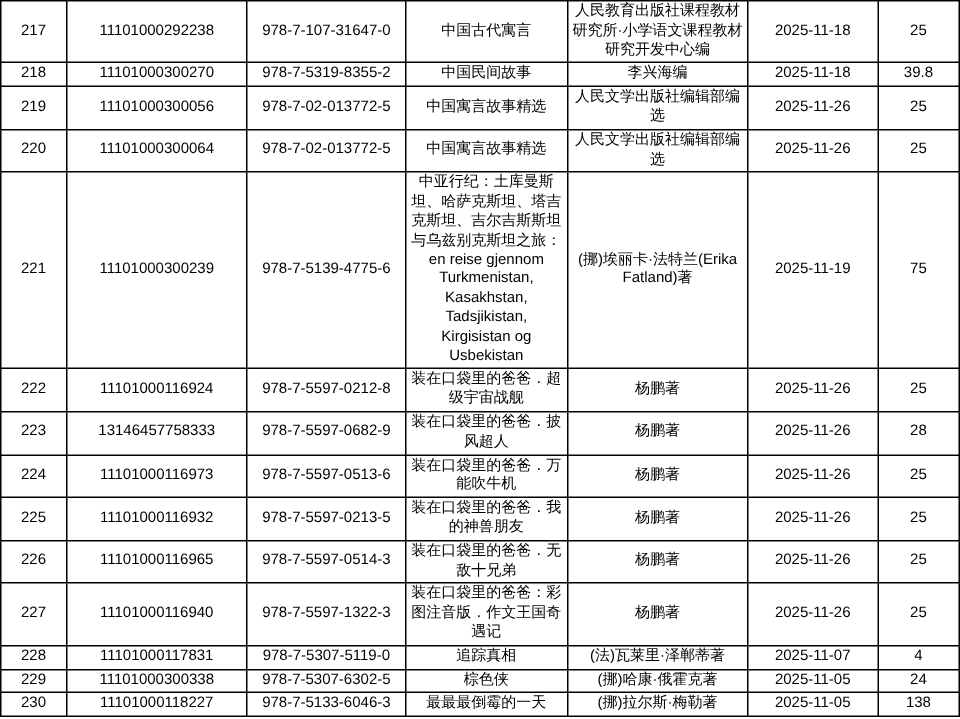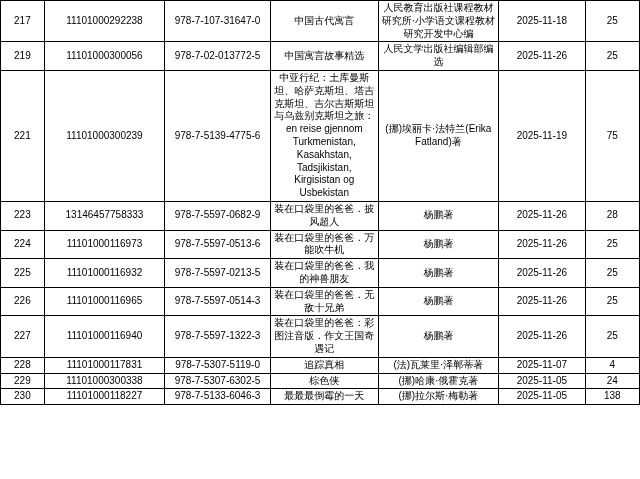--- a/index.html
+++ b/index.html
@@ -47,42 +47,69 @@
     <tr>
       <td class="c-id">217</td>
       <td class="c-code">11101000292238</td>
       <td class="c-isbn">978-7-107-31647-0</td>
       <td class="c-title title-cell">中国古代寓言</td>
       <td class="c-author">人民教育出版社课程教材研究所·小学语文课程教材研究开发中心编</td>
       <td class="c-date">2025-11-18</td>
       <td class="c-price">25</td>
     </tr>
 
+    <tr>
+      <td class="c-id">218</td>
+      <td class="c-code">11101000300270</td>
+      <td class="c-isbn">978-7-5319-8355-2</td>
+      <td class="c-title title-cell">中国民间故事</td>
+      <td class="c-author">李兴海编</td>
+      <td class="c-date">2025-11-18</td>
+      <td class="c-price">39.8</td>
+    </tr>
 
     <tr>
       <td class="c-id">219</td>
       <td class="c-code">11101000300056</td>
       <td class="c-isbn">978-7-02-013772-5</td>
       <td class="c-title title-cell">中国寓言故事精选</td>
       <td class="c-author">人民文学出版社编辑部编选</td>
       <td class="c-date">2025-11-26</td>
       <td class="c-price">25</td>
     </tr>
 
+    <tr>
+      <td class="c-id">220</td>
+      <td class="c-code">11101000300064</td>
+      <td class="c-isbn">978-7-02-013772-5</td>
+      <td class="c-title title-cell">中国寓言故事精选</td>
+      <td class="c-author">人民文学出版社编辑部编选</td>
+      <td class="c-date">2025-11-26</td>
+      <td class="c-price">25</td>
+    </tr>
 
     <tr>
       <td class="c-id">221</td>
       <td class="c-code">11101000300239</td>
       <td class="c-isbn">978-7-5139-4775-6</td>
       <td class="c-title title-cell tall-title">中亚行纪：土库曼斯坦、哈萨克斯坦、塔吉克斯坦、吉尔吉斯斯坦与乌兹别克斯坦之旅：en reise gjennom Turkmenistan, Kasakhstan, Tadsjikistan, Kirgisistan og Usbekistan</td>
       <td class="c-author">(挪)埃丽卡·法特兰(Erika Fatland)著</td>
       <td class="c-date">2025-11-19</td>
       <td class="c-price">75</td>
     </tr>
 
+    <tr>
+      <td class="c-id">222</td>
+      <td class="c-code">11101000116924</td>
+      <td class="c-isbn">978-7-5597-0212-8</td>
+      <td class="c-title title-cell">装在口袋里的爸爸．超级宇宙战舰</td>
+      <td class="c-author">杨鹏著</td>
+      <td class="c-date">2025-11-26</td>
+      <td class="c-price">25</td>
+    </tr>
 
     <tr>
       <td class="c-id">223</td>
       <td class="c-code">13146457758333</td>
       <td class="c-isbn">978-7-5597-0682-9</td>
       <td class="c-title title-cell">装在口袋里的爸爸．披风超人</td>
       <td class="c-author">杨鹏著</td>
       <td class="c-date">2025-11-26</td>
       <td class="c-price">28</td>
     </tr>

